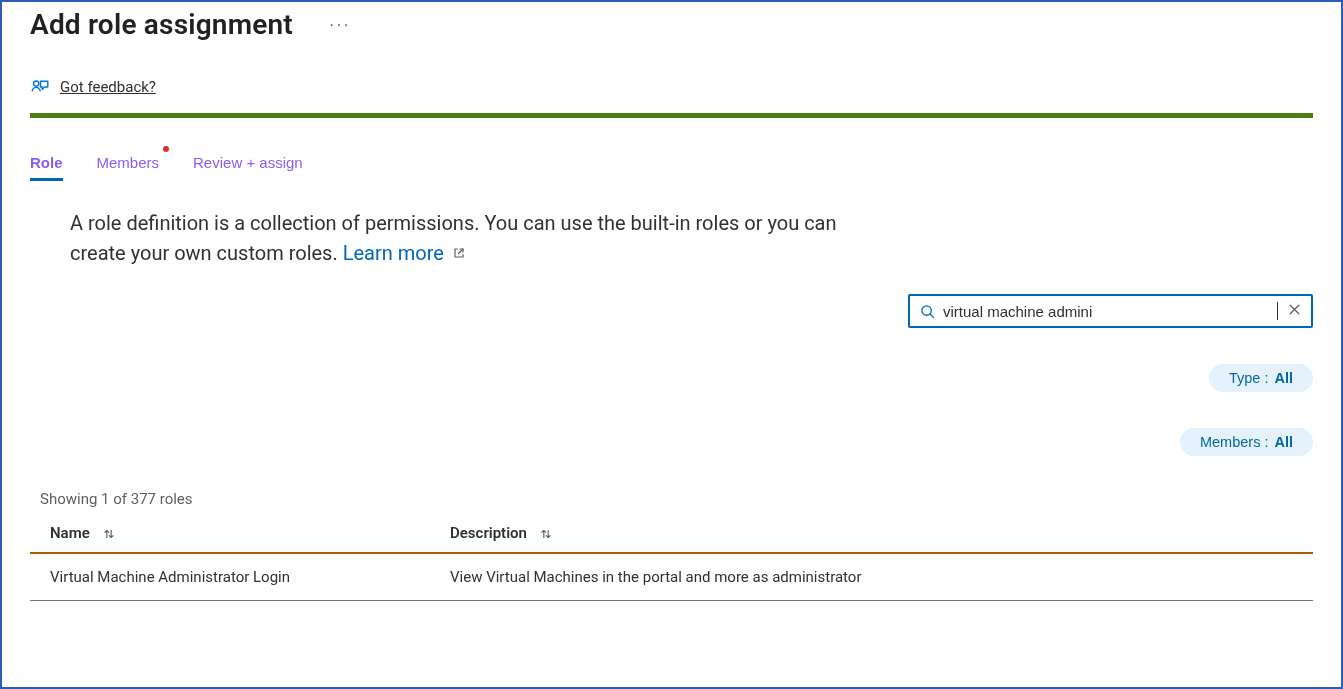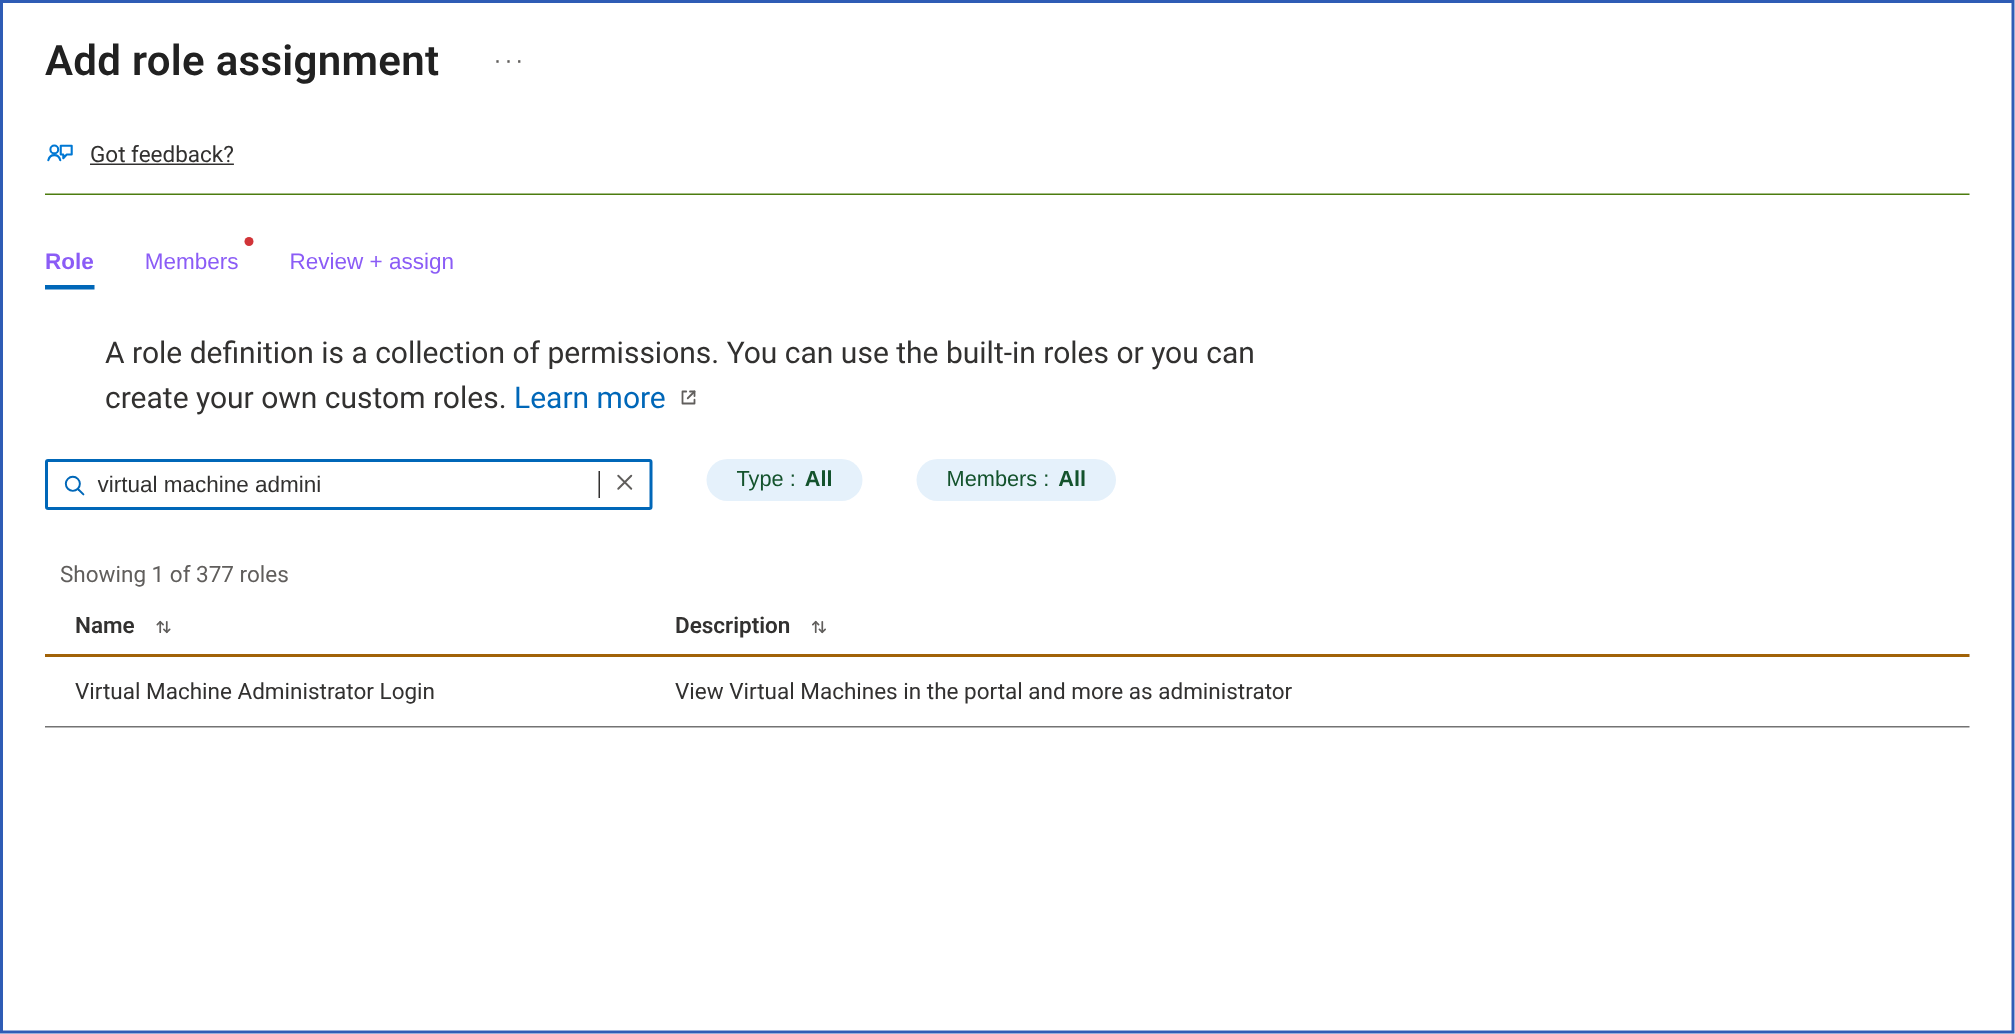--- a/index.html
+++ b/index.html
@@ -6,21 +6,21 @@
   html, body { height: 100%; }
   body {
     font-family: "Segoe UI", -apple-system, BlinkMacSystemFont, Roboto, Helvetica, Arial, sans-serif;
     font-size: 15px;
     color: #323130;
     background: #fff;
     border: 2px solid #2f5cb5;
     width: 1343px;
     height: 689px;
   }
-  .page { padding: 16px 28px 0 28px; }
+  .page { padding: 0 28px 0 28px; }
 
   
   .title-row {
     display: flex;
     align-items: center;
     gap: 32px;
     padding: 6px 0 24px 0;
   }
   .title {
     font-size: 28px;
@@ -38,21 +38,21 @@
     padding: 4px;
     letter-spacing: 2px;
   }
 
   
   .feedback-row {
     display: flex;
     align-items: center;
     gap: 10px;
     padding: 12px 0 16px 0;
-    border-bottom: 1px solid #4d7c0f;
+    border-bottom: 5px solid #4d7c0f;
   }
   .feedback-icon { color: #0078d4; display: inline-flex; }
   .feedback-text { color: #323130; font-size: 15px; }
 
   
   .tabs {
     display: flex;
     gap: 34px;
     margin-top: 30px;
     border-bottom: 1px solid transparent;
@@ -99,23 +99,24 @@
     text-decoration: none;
     display: inline-flex;
     align-items: center;
     gap: 9px;
   }
   .ext-icon { color: #605e5c; display: inline-flex; }
 
   
   .search-row {
     display: flex;
-    align-items: flex-start;
+    align-items: flex-end;
     gap: 36px;
     margin-top: 26px;
+    flex-direction: column;
   }
   .searchbox {
     display: flex;
     align-items: center;
     width: 405px;
     height: 34px;
     border: 2px solid #0067b8;
     border-radius: 2px;
     padding: 0 8px 0 10px;
     gap: 8px;
@@ -137,21 +138,21 @@
   .cursor-bar {
     width: 1px; height: 18px; background: #323130;
     margin-left: -6px;
   }
 
   .pill {
     display: inline-flex;
     align-items: center;
     gap: 6px;
     background: #e5f1fb;
-    color: #14532d;
+    color: #0369a1;
     border-radius: 999px;
     padding: 6px 20px;
     font-size: 14.5px;
     border: none;
     cursor: pointer;
   }
   .pill .strong { font-weight: 600; }
 
   
   .result-count {

